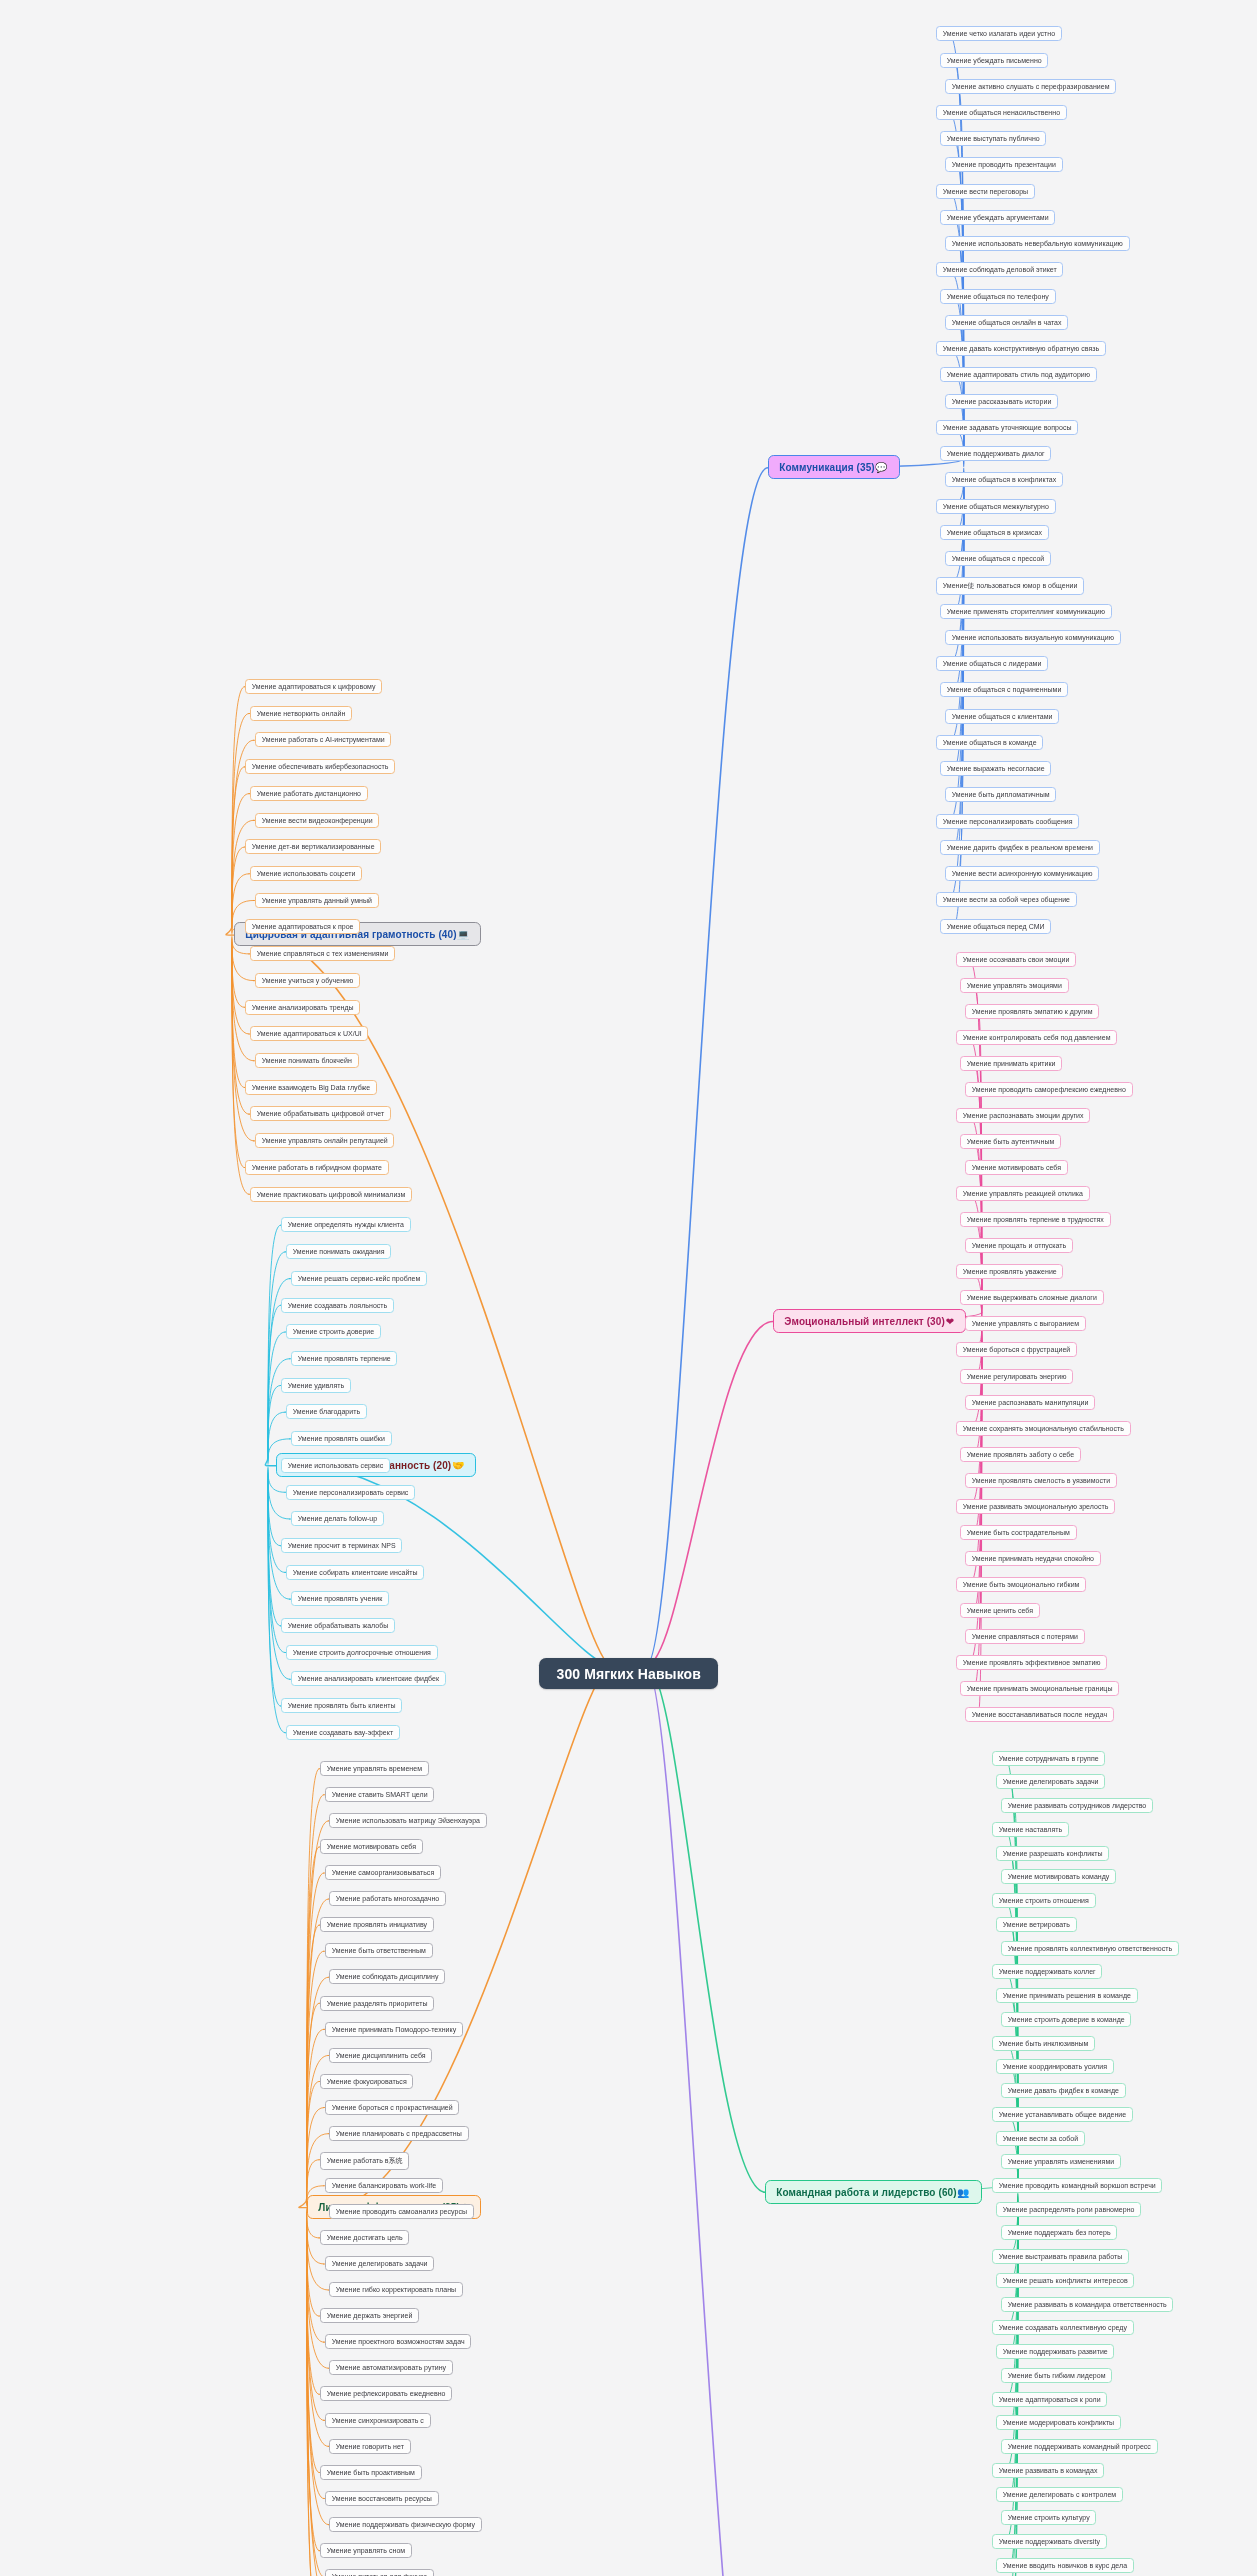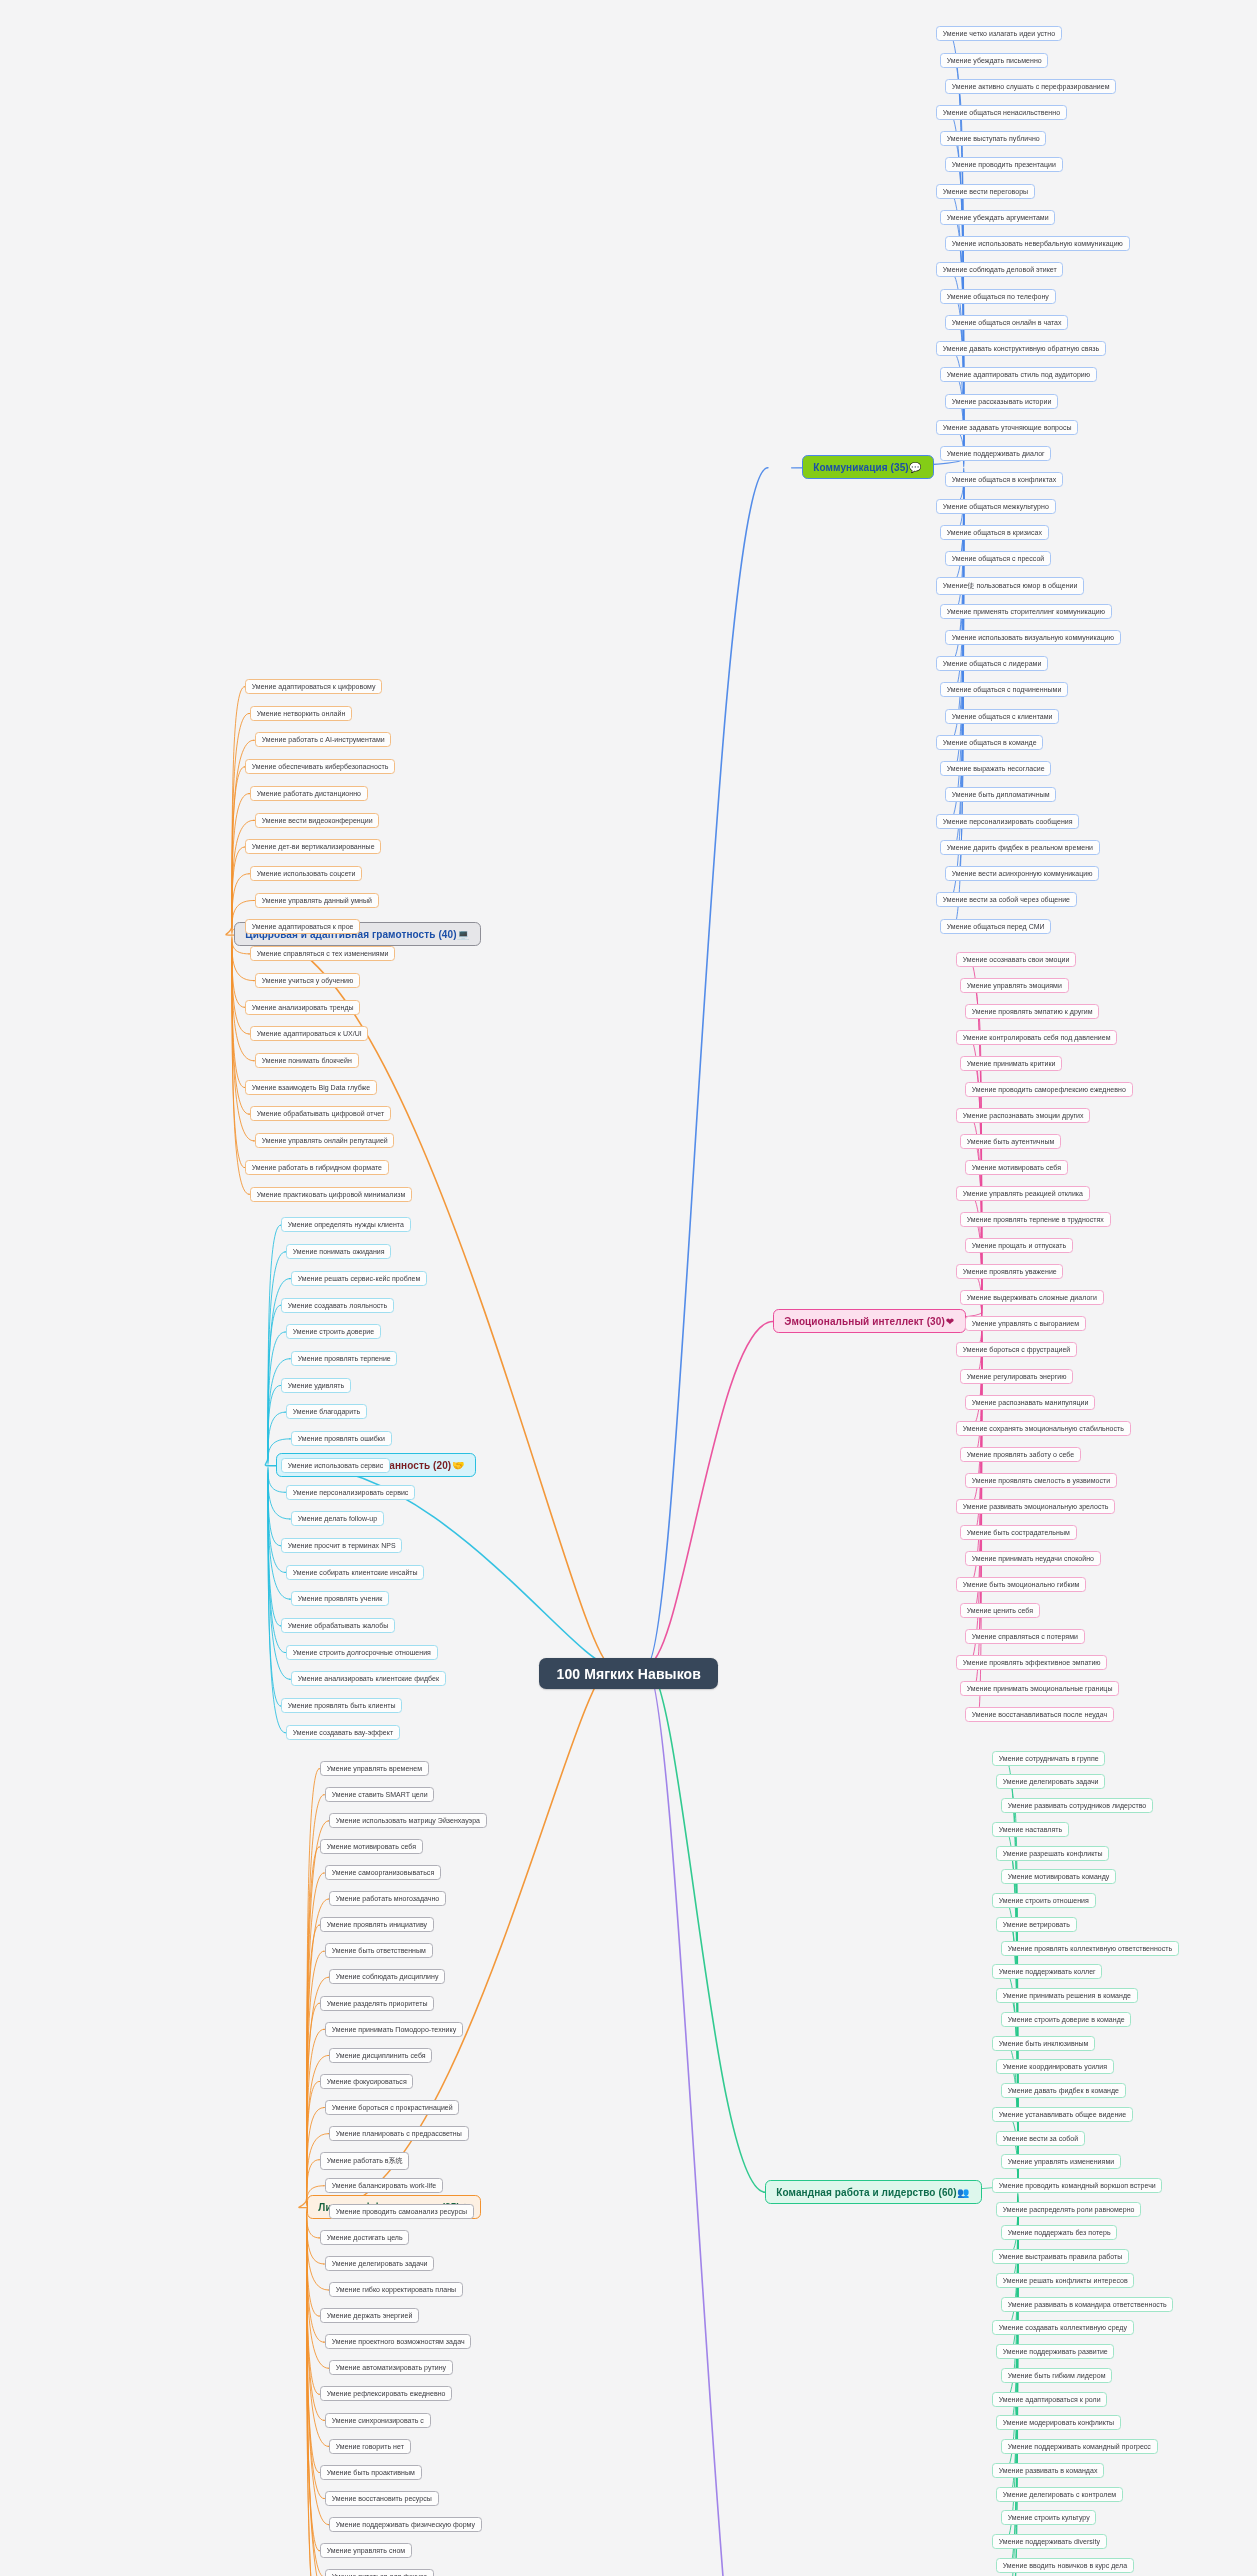--- a/index.html
+++ b/index.html
@@ -464,22 +464,22 @@
       <path d="M 595 4327.494117647058 C 595 4664.364705882353, 595 5001.235294117647, 628 5001.235294117647" fill="none" stroke="#f2922f" stroke-width="1.9" stroke-linecap="round" opacity="0.88"></path>
       <path d="M 628 5001.235294117647 L 630 5001.235294117647" fill="none" stroke="#f2922f" stroke-width="2.1" stroke-linecap="round" opacity="0.9"></path>
       <path d="M 595 4330.529411764706 C 595 4691.176470588236, 595 5051.823529411765, 637 5051.823529411765" fill="none" stroke="#f2922f" stroke-width="1.9" stroke-linecap="round" opacity="0.88"></path>
       <path d="M 637 5051.823529411765 L 639 5051.823529411765" fill="none" stroke="#f2922f" stroke-width="2.1" stroke-linecap="round" opacity="0.9"></path>
       <path d="M 595 4333.564705882353 C 595 4717.988235294118, 595 5102.411764705882, 619 5102.411764705882" fill="none" stroke="#f2922f" stroke-width="1.9" stroke-linecap="round" opacity="0.88"></path>
       <path d="M 619 5102.411764705882 L 621 5102.411764705882" fill="none" stroke="#f2922f" stroke-width="2.1" stroke-linecap="round" opacity="0.9"></path>
       <path d="M 595 4336.6 C 595 4744.8, 595 5153, 628 5153" fill="none" stroke="#f2922f" stroke-width="1.9" stroke-linecap="round" opacity="0.88"></path>
       <path d="M 628 5153 L 630 5153" fill="none" stroke="#f2922f" stroke-width="2.1" stroke-linecap="round" opacity="0.9"></path>
       <path d="M 595 4285 C 561 4285, 595 4285, 595 4267" fill="none" stroke="#f2922f" stroke-width="2.6" stroke-linecap="round" opacity="0.9"></path>
     </svg>
-<div class="node root" style="background: rgb(55, 71, 90); color: rgb(255, 255, 255); left: 539px; top: 1658px;"><span class="root-label">100 Мягких Навыков</span></div>
-    <div class="node cat" style="background: #84cc16; border-color: rgb(74, 134, 232); color: rgb(27, 79, 168); left: 768px; top: 455px; margin-left: 34px;"><span class="cat-label">Коммуникация (35)</span><span class="emoji">💬</span></div>
+<div class="node root" style="background: rgb(55, 71, 90); color: rgb(255, 255, 255); left: 539px; top: 1658px;"><span class="root-label">300 Мягких Навыков</span></div>
+    <div class="node cat" style="background: #f0abfc; border-color: rgb(74, 134, 232); color: rgb(27, 79, 168); left: 768px; top: 455px;"><span class="cat-label">Коммуникация (35)</span><span class="emoji">💬</span></div>
     <div class="node leaf" style="border-color: rgb(168, 198, 245); left: 936px; top: 26px;"><span class="leaf-label">Умение четко излагать идеи устно</span></div>
     <div class="node leaf" style="border-color: rgb(168, 198, 245); left: 940px; top: 53px;"><span class="leaf-label">Умение убеждать письменно</span></div>
     <div class="node leaf" style="border-color: rgb(168, 198, 245); left: 945px; top: 79px;"><span class="leaf-label">Умение активно слушать с перефразированием</span></div>
     <div class="node leaf" style="border-color: rgb(168, 198, 245); left: 936px; top: 105px;"><span class="leaf-label">Умение общаться ненасильственно</span></div>
     <div class="node leaf" style="border-color: rgb(168, 198, 245); left: 940px; top: 131px;"><span class="leaf-label">Умение выступать публично</span></div>
     <div class="node leaf" style="border-color: rgb(168, 198, 245); left: 945px; top: 157px;"><span class="leaf-label">Умение проводить презентации</span></div>
     <div class="node leaf" style="border-color: rgb(168, 198, 245); left: 936px; top: 184px;"><span class="leaf-label">Умение вести переговоры</span></div>
     <div class="node leaf" style="border-color: rgb(168, 198, 245); left: 940px; top: 210px;"><span class="leaf-label">Умение убеждать аргументами</span></div>
     <div class="node leaf" style="border-color: rgb(168, 198, 245); left: 945px; top: 236px;"><span class="leaf-label">Умение использовать невербальную коммуникацию</span></div>
     <div class="node leaf" style="border-color: rgb(168, 198, 245); left: 936px; top: 262px;"><span class="leaf-label">Умение соблюдать деловой этикет</span></div>

